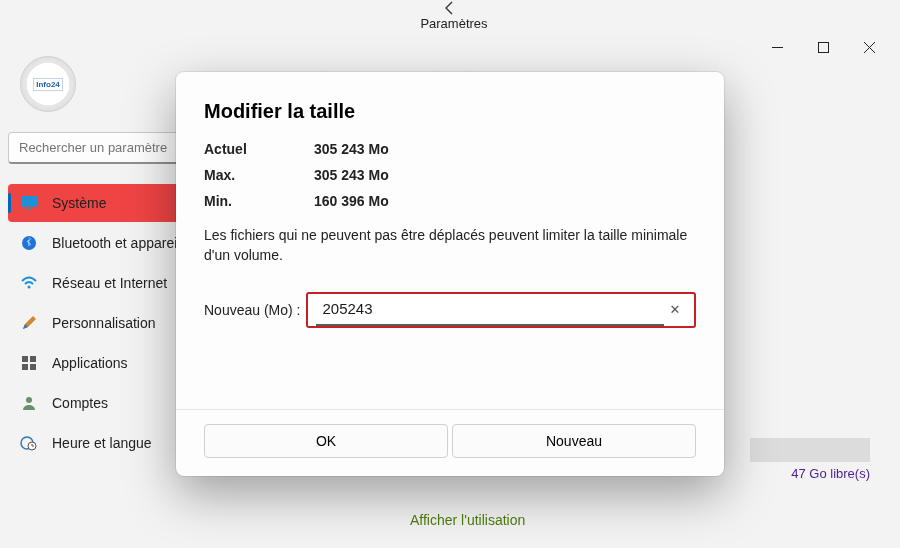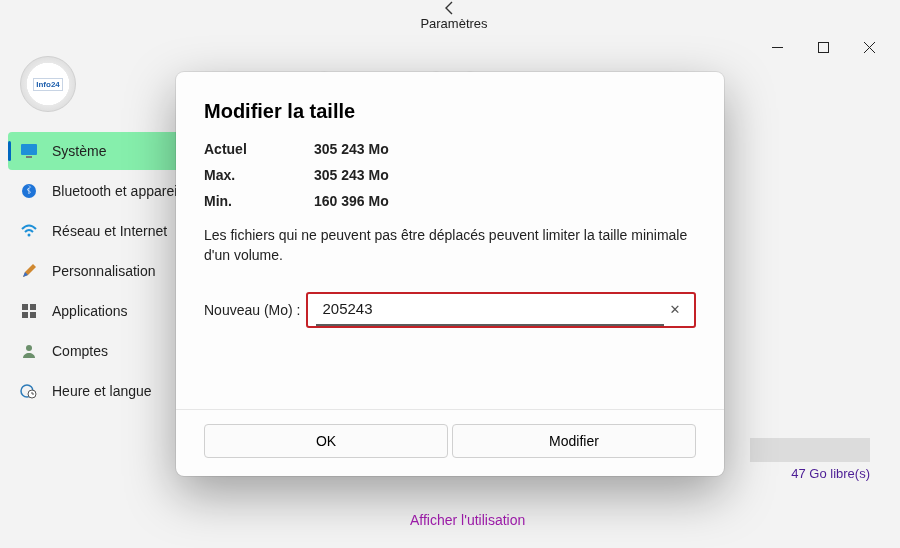--- a/index.html
+++ b/index.html
@@ -18,30 +18,30 @@
 
   
   .sidebar { width: 260px; padding: 4px 8px 0 8px; }
   .avatar { width: 56px; height: 56px; border-radius: 50%; background: radial-gradient(circle at center,#fff 55%,#e8e8e8 56%,#d0d0d0 100%); border: 1px solid #d0d0d0; margin: 4px 0 20px 12px; display:flex;align-items:center;justify-content:center;overflow:hidden;}
   .avatar .mock-logo{font-size:8px;color:#1e5fad;font-weight:bold;background:linear-gradient(#fff,#fff);padding:1px 2px;border:1px solid #c8d4e4;}
   .search-box { height: 32px; border: 1px solid #c9c9c9; border-bottom: 2px solid #8e8e8e; border-radius: 4px; background: #fdfdfd; display: flex; align-items: center; padding: 0 10px; margin: 0 0 20px 0; }
   .search-box input { border: none; outline: none; background: transparent; font-size: 13px; color: #666; width: 100%; }
 
   .nav { list-style: none; }
   .nav li { height: 38px; display: flex; align-items: center; padding: 0 12px; border-radius: 4px; font-size: 14px; color: #222; cursor: pointer; margin-bottom: 2px; position: relative; }
-  .nav li.active { background: #86efac; }
+  .nav li.active { background: #ef4444; }
   .nav li.active::before { content: ""; position: absolute; left: 0; top: 9px; bottom: 9px; width: 3px; background: #0067c0; border-radius: 2px; }
   .nav .ico { width: 18px; height: 18px; margin-right: 14px; display: inline-flex; align-items:center; justify-content:center; }
 
   
   .main { flex: 1; position: relative; padding: 20px 40px; color: #1a1a1a; }
   .main .page-heading { font-size: 28px; font-weight: 600; color: #888; filter: blur(1px); opacity:.6;}
   .disk-bar { position:absolute; right:30px; top:390px; width:120px; height:24px; background:#dcdcdc;}
   .disk-caption{position:absolute; right:30px; top:418px; font-size:13px; color:#4c1d95;}
-  .link-row { position: absolute; left: 150px; bottom: 20px; font-size: 14px; color: #a21caf; cursor:pointer;}
+  .link-row { position: absolute; left: 150px; bottom: 20px; font-size: 14px; color: #4d7c0f; cursor:pointer;}
 
   
   .dialog { position: absolute; left: 176px; top: 72px; width: 548px; height: 404px; background: #fdfdfd; border-radius: 8px; box-shadow: 0 18px 50px rgba(0,0,0,.35), 0 0 0 1px rgba(0,0,0,.08); padding: 28px 28px 18px 28px; display:flex; flex-direction:column;}
   .dialog h2 { font-size: 20px; font-weight: 600; margin-bottom: 18px; }
   .kv { display: flex; font-size: 14px; margin-bottom: 10px; color: #222; font-weight: bold; }
   .kv .k { width: 110px; }
   .note { font-size: 14px; color: #222; margin-top: 6px; line-height: 1.45; }
   .field-row { display: flex; align-items: center; margin-top: 26px; }
   .field-label { font-size: 14px; color: #222; margin-right: 6px; white-space: nowrap; }
   .input-wrap { flex:1; border: 2px solid #c42127; border-radius: 3px; height: 36px; display:flex; align-items:center; padding: 0 8px; background:#fff;}
@@ -81,20 +81,23 @@
       </div>
   </div>
 </div>
 
 <div class="content">
 
   <div class="sidebar">
     <div class="avatar">
         <span class="mock-logo">Info24</span>
       </div>
+    <div class="search-box">
+      <input placeholder="Rechercher un paramètre" style="">
+    </div>
     <ul class="nav">
       <li class="active">
         <span class="ico">
             <svg width="18" height="18" viewBox="0 0 18 18">
               <rect x="1" y="2" width="16" height="11" rx="1" fill="#1e90d8"></rect>
               <rect x="6" y="14" width="6" height="2" fill="#777"></rect>
             </svg>
           </span>
         <span>Système</span>
       </li>
@@ -192,15 +195,15 @@
           <input value="205243" style="">
         </div>
       <span class="clear-x">✕</span>
     </div>
   </div>
 
   <div class="spacer"></div>
   <div class="dlg-sep"></div>
   <div class="dlg-buttons">
     <button class="dlg-btn">OK</button>
-    <button class="dlg-btn">Modifier</button>
+    <button class="dlg-btn">Nouveau</button>
   </div>
 </div>
 
 </body></html>

